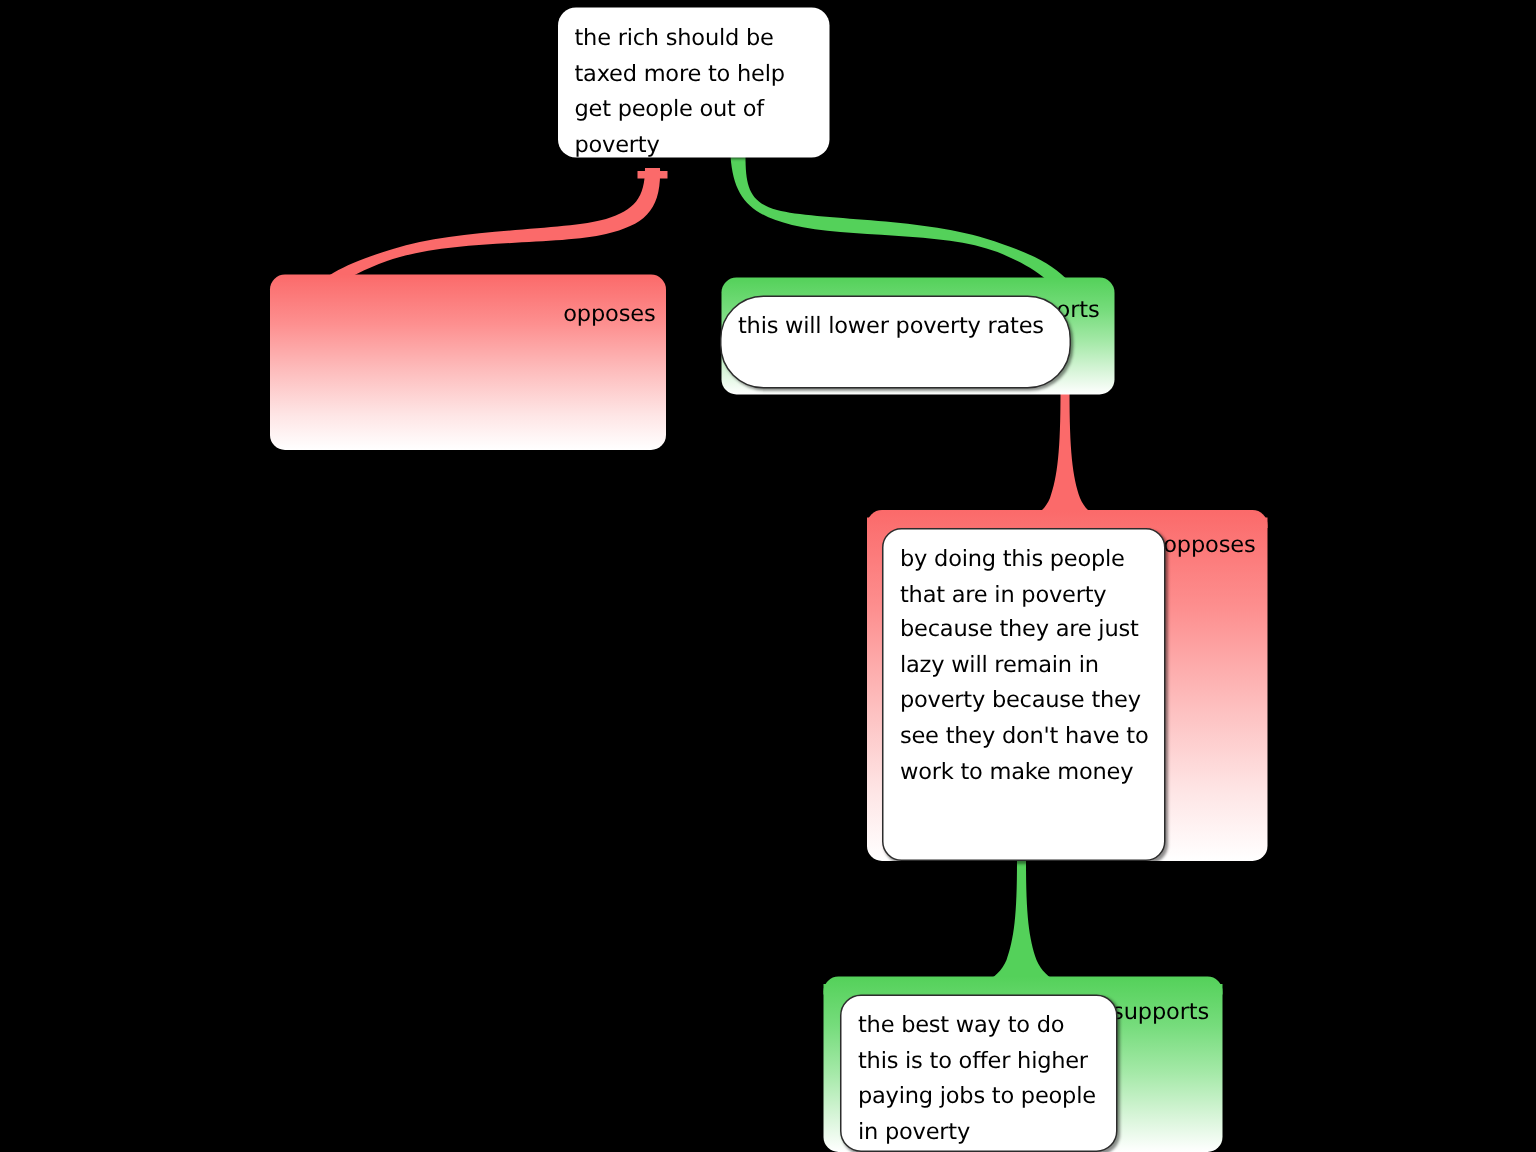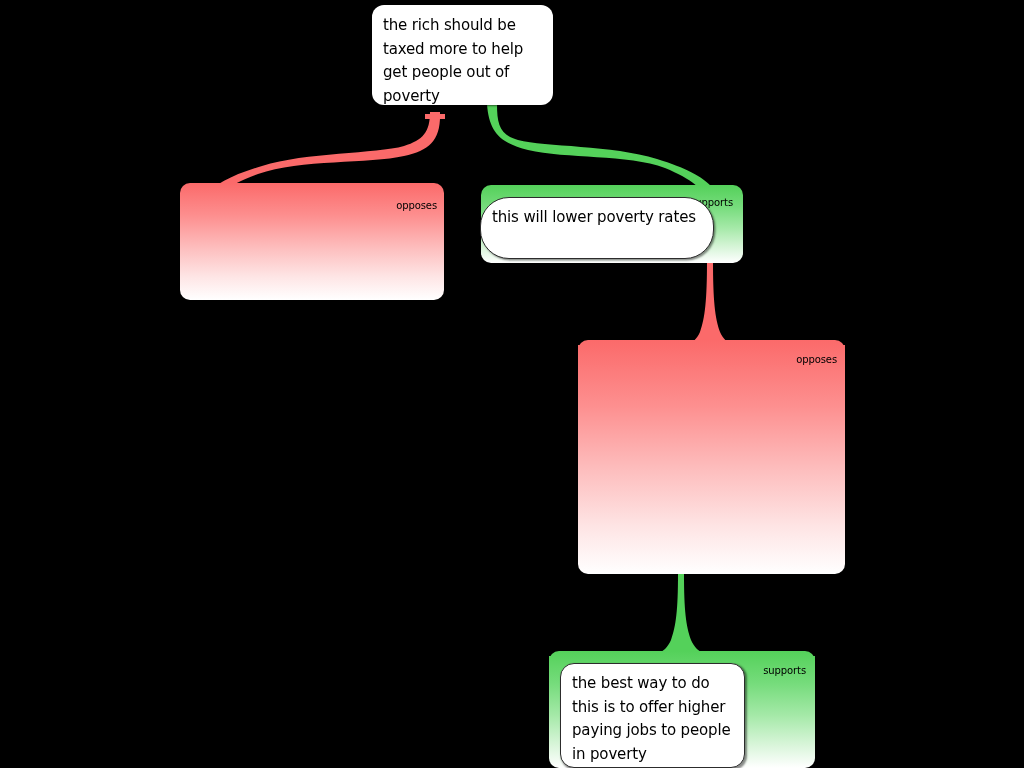--- a/index.html
+++ b/index.html
@@ -66,21 +66,21 @@
   }
   .card-text {
     position: absolute;
     left: 11px;
     top: 8px;
     right: 8px;
   }
   .relation-label {
     position: absolute;
     color: #000000;
-    font-size: 10px;
+    font-size: 15px;
     letter-spacing: -0.1px;
     white-space: nowrap;
   }
 </style>
 </head>
 <body>
 
 <div id="canvas">
 
   <svg class="connector-layer" viewBox="0 0 1024 768" width="1024" height="768">
@@ -142,20 +142,23 @@
   <div class="node node-tinted supports" style="left:481px; top:185px; width:262px; height:78px;">
     <span class="relation-label" style="right:10px; top:12px;">supports</span>
   </div>
   <div class="inner-card" style="left:480px; top:197px; width:234px; height:62px;border-radius:29px;">
     <div class="node-text card-text">this will lower poverty rates</div>
   </div>
 
   <div class="node node-tinted opposes" style="left:578px; top:340px; width:267px; height:234px;">
     <span class="relation-label" style="right:8px; top:14px;">opposes</span>
   </div>
+  <div class="inner-card" style="left:588px; top:352px; width:189px; height:222px;">
+    <div class="node-text card-text">by doing this people that are in poverty because they are just lazy will remain in poverty because they see they don't have to work to make money</div>
+  </div>
 
   <div class="node node-tinted supports" style="left:549px; top:651px; width:266px; height:117px;">
     <span class="relation-label" style="right:9px; top:14px;">supports</span>
   </div>
   <div class="inner-card" style="left:560px; top:663px; width:185px; height:105px;border-radius:14px;">
     <div class="node-text card-text">the best way to do this is to offer higher paying jobs to people in poverty</div>
   </div>
 
 </div>
 

